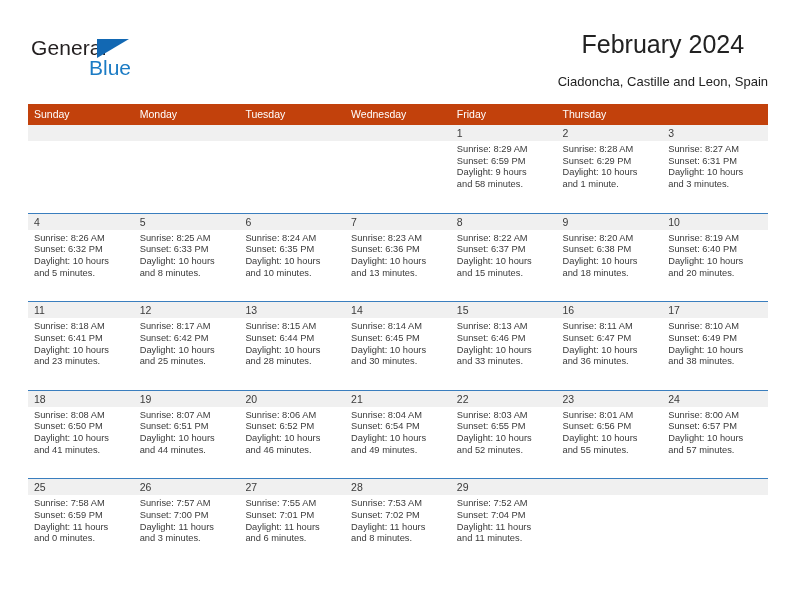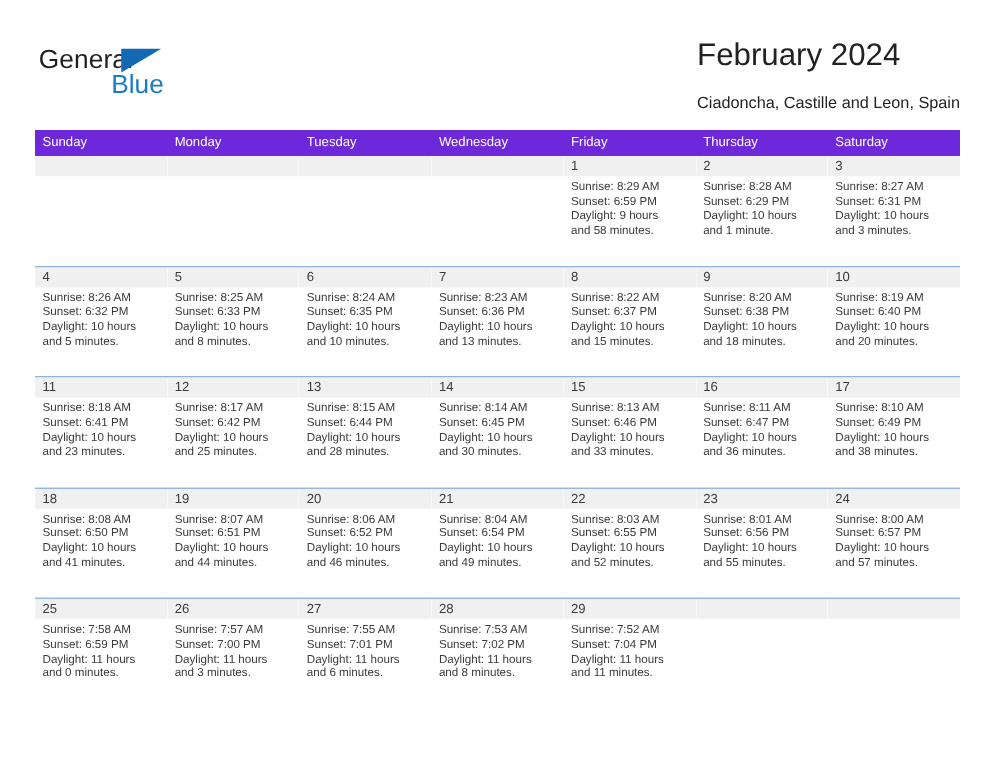--- a/index.html
+++ b/index.html
@@ -59,21 +59,21 @@
     top: 20px;
     font-size: 21px;
     line-height: 24px;
     color: #1b7bc4;
   }
 
   .title-block {
     position: absolute;
     right: 0;
     top: 0;
-    text-align: left;
+    text-align: center;
   }
   .cal-title {
     font-size: 25px;
     line-height: 32px;
     color: #222222;
     font-weight: normal;
     margin: 0;
     white-space: nowrap;
   }
   .cal-subtitle {
@@ -88,21 +88,21 @@
   .calendar {
     position: absolute;
     left: 28px;
     top: 104px;
     width: 740px;
   }
   .weekday-row {
     display: flex;
     width: 740px;
     height: 21px;
-    background: #6d28d9;
+    background: #c2410c;
   }
   .weekday-cell {
     width: 105.71px;
     height: 21px;
     color: #ffffff;
     font-size: 10.5px;
     line-height: 21px;
     padding-left: 6px;
     overflow: hidden;
     white-space: nowrap;
@@ -165,21 +165,20 @@
 
   <div class="calendar">
 
     <div class="weekday-row">
       <div class="weekday-cell">Sunday</div>
       <div class="weekday-cell">Monday</div>
       <div class="weekday-cell">Tuesday</div>
       <div class="weekday-cell">Wednesday</div>
       <div class="weekday-cell">Friday</div>
       <div class="weekday-cell">Thursday</div>
-      <div class="weekday-cell">Saturday</div>
     </div>
 
     <div id="weeks-container">
         <div class="week-row first">
           <div class="week-inner">
             <div class="day-cell empty">
               <div class="day-number-band"></div>
               <div class="day-body">
                 <div></div>
                 <div></div>

